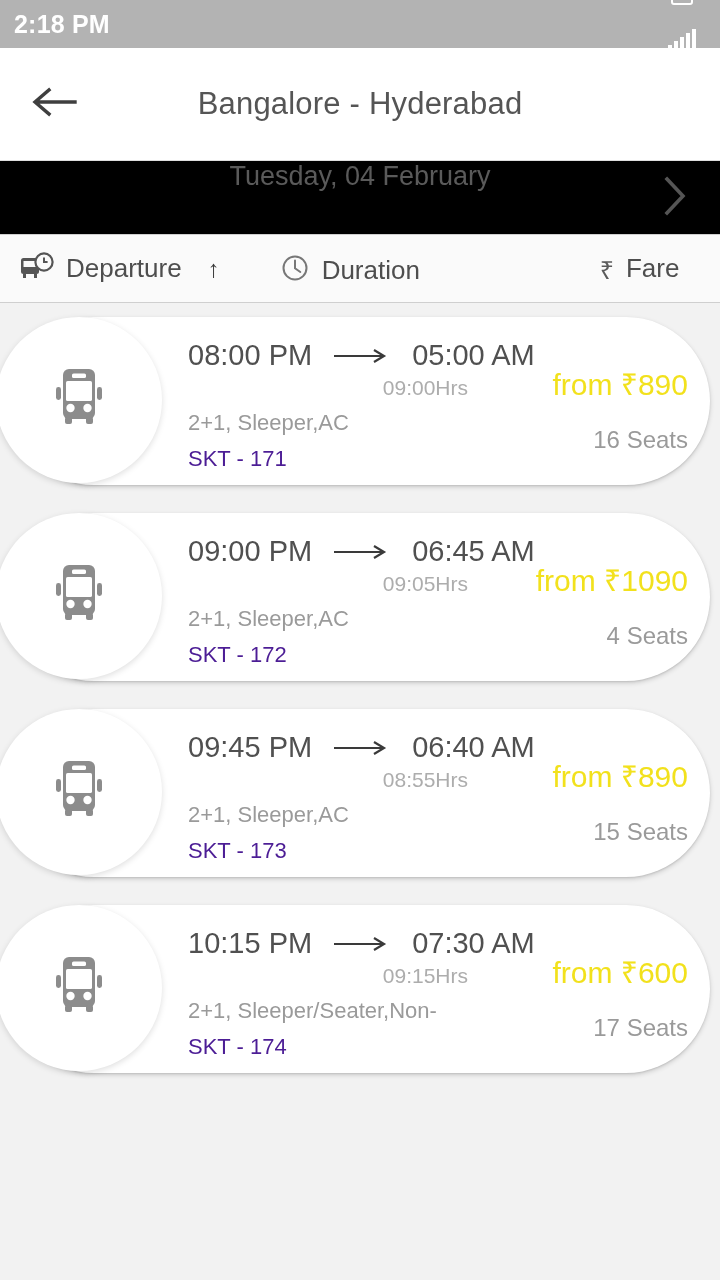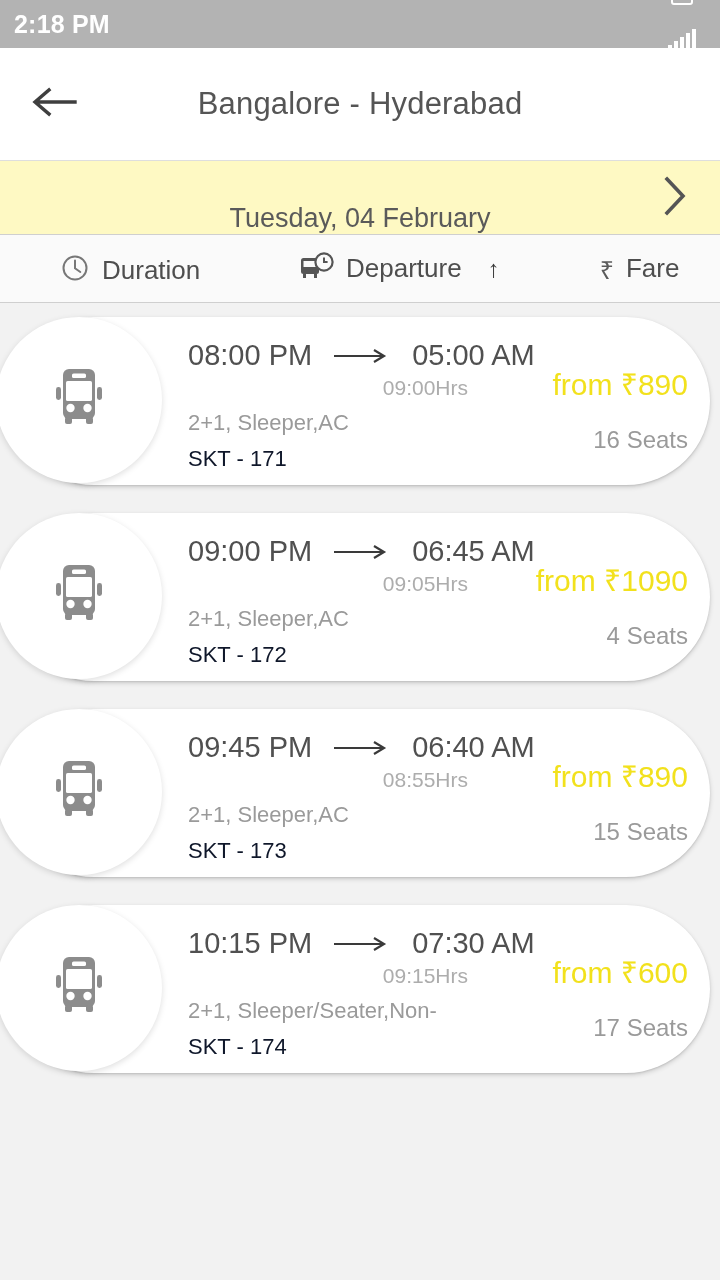--- a/index.html
+++ b/index.html
@@ -60,22 +60,22 @@
     position:relative;
   }
   .back-btn{ width:110px; display:flex; align-items:center; justify-content:center; height:100%; }
   .page-title{
     font-size:31px; color:#555555; font-weight:normal; letter-spacing:.2px;
     flex:1; text-align:center; padding-right:110px;
   }
 
   
   .datebar{
-    height:74px; width:720px; background:#fef9c3;
-    display:flex; align-items:flex-end; justify-content:center;
+    height:74px; width:720px; background:#000000;
+    display:flex; align-items:flex-start; justify-content:center;
     border-bottom:1px solid #cfcfcf;
     position:relative;
   }
   .date-label{ font-size:27px; color:#5a5a5a; }
   .date-next{
     position:absolute; right:32px; top:0; bottom:0;
     display:flex; align-items:center;
   }
 
   
@@ -124,21 +124,21 @@
   .arrow-long{ display:flex; align-items:center; }
   .duration{
     font-size:21px; color:#adadad; text-align:right;
     width:280px; margin-top:4px;
   }
   .bustype{
     font-size:22px; color:#9a9a9a; margin-top:10px; white-space:nowrap;
     overflow:hidden;
   }
   .busno{
-    font-size:22px; color:#0f172a; margin-top:10px;
+    font-size:22px; color:#4c1d95; margin-top:10px;
   }
   .card-right{
     position:absolute; right:22px; top:46px; text-align:right; width:230px;
     overflow:hidden;
   }
   .fare{
     font-size:30px; color:#f2e11c; font-weight:normal; white-space:nowrap;
   }
   .seats{
     font-size:24px; color:#9a9a9a; margin-top:22px; white-space:nowrap;
@@ -214,43 +214,43 @@
     <span>
       <svg width="26" height="42" viewBox="0 0 26 42">
           <path d="M5 4 L21 21 L5 38" fill="none" stroke="#555" stroke-width="3.6" stroke-linecap="square"></path>
         </svg>
     </span>
   </span>
 </div>
 
 <div class="sortbar">
 
-  <div class="sort-item duration">
-    <span>
-      <svg width="30" height="30" viewBox="0 0 30 30">
-        <circle cx="15" cy="15" r="11.5" fill="none" stroke="#777" stroke-width="2"></circle>
-        <path d="M15 7.5 V15.3 L20.3 19" fill="none" stroke="#777" stroke-width="2" stroke-linecap="round"></path>
-      </svg>
-    </span>
-    <span class="sort-label">Duration</span>
-  </div>
-
   <div class="sort-item departure">
     <span>
       <svg width="34" height="30" viewBox="0 0 34 30">
         <rect x="1" y="6" width="18" height="16" rx="2.5" fill="#555"></rect>
         <rect x="3.5" y="9" width="13" height="6" fill="#fafafa"></rect>
         <rect x="3" y="22" width="3" height="4" fill="#555"></rect>
         <rect x="14" y="22" width="3" height="4" fill="#555"></rect>
         <circle cx="24" cy="10" r="8.6" fill="#fafafa" stroke="#555" stroke-width="2.2"></circle>
         <path d="M24 5.4 V10 h3.6" fill="none" stroke="#555" stroke-width="2"></path>
       </svg>
     </span>
     <span class="sort-label">Departure</span>
     <span class="sort-arrow">↑</span>
+  </div>
+
+  <div class="sort-item duration">
+    <span>
+      <svg width="30" height="30" viewBox="0 0 30 30">
+        <circle cx="15" cy="15" r="11.5" fill="none" stroke="#777" stroke-width="2"></circle>
+        <path d="M15 7.5 V15.3 L20.3 19" fill="none" stroke="#777" stroke-width="2" stroke-linecap="round"></path>
+      </svg>
+    </span>
+    <span class="sort-label">Duration</span>
   </div>
 
   <div class="sort-item fare">
     <span class="rupee-sym">₹</span>
     <span class="sort-label">Fare</span>
   </div>
 
 </div>
 
 <div class="list">

